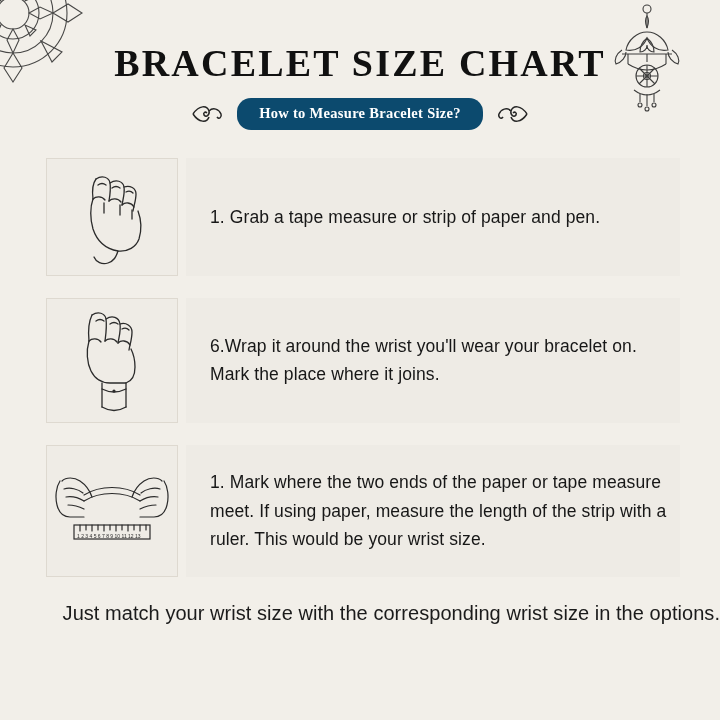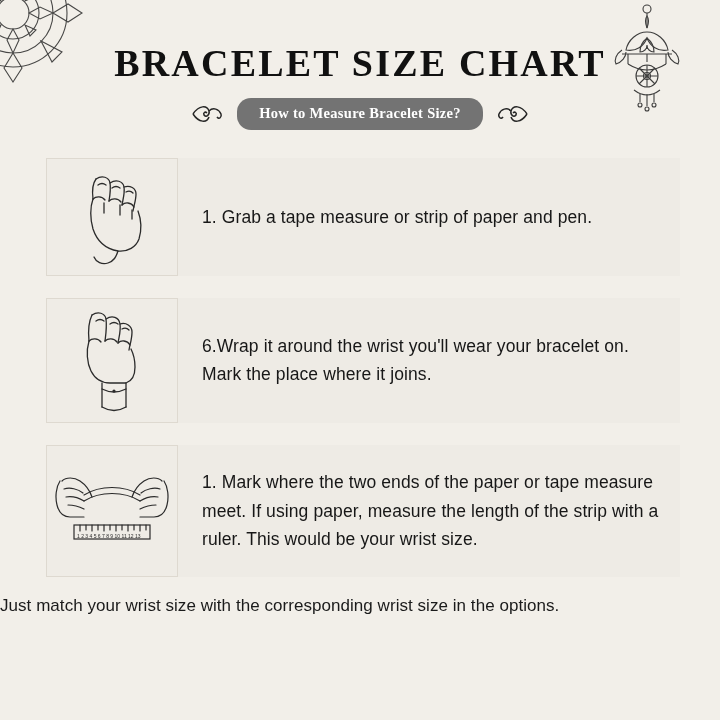--- a/index.html
+++ b/index.html
@@ -63,42 +63,42 @@
     align-items: center;
     justify-content: center;
     gap: 12px;
   }
   .flourish {
     width: 34px;
     height: 22px;
     opacity: 0.95;
   }
   .pill {
-    background: #737373;
+    background: #0c4a6e;
     color: #fff;
     border-radius: 14px;
     padding: 7px 22px 8px;
     font-family: "Liberation Serif", serif;
     font-weight: 700;
     font-size: 14.5px;
     letter-spacing: 0.3px;
     white-space: nowrap;
   }
 
   
   .steps {
     margin-top: 28px;
     display: flex;
     flex-direction: column;
     gap: 22px;
   }
   .step {
     display: flex;
     align-items: stretch;
-    gap: 0;
+    gap: 8px;
     padding-left: 46px;
     padding-right: 40px;
   }
   .thumb {
     flex: 0 0 auto;
     width: 132px;
     height: 118px;
     background: #efece6;
     border: 1px solid #ded9d0;
     box-sizing: border-box;
@@ -121,23 +121,23 @@
     margin: 0;
     font-size: 17.5px;
     line-height: 1.62;
     color: #171717;
     font-family: "Liberation Sans", sans-serif;
     letter-spacing: 0.1px;
   }
 
   
   .footer {
-    margin-top: 19px;
-    text-align: left;
-    font-size: 17px;
+    margin-top: 25px;
+    text-align: right;
+    font-size: 20px;
     color: #1b1b1b;
     letter-spacing: 0.05px;
   }
 </style>
 </head>
 <body>
 
 <div class="page">
 
   <svg class="mandala-tl" viewBox="0 0 150 150">

